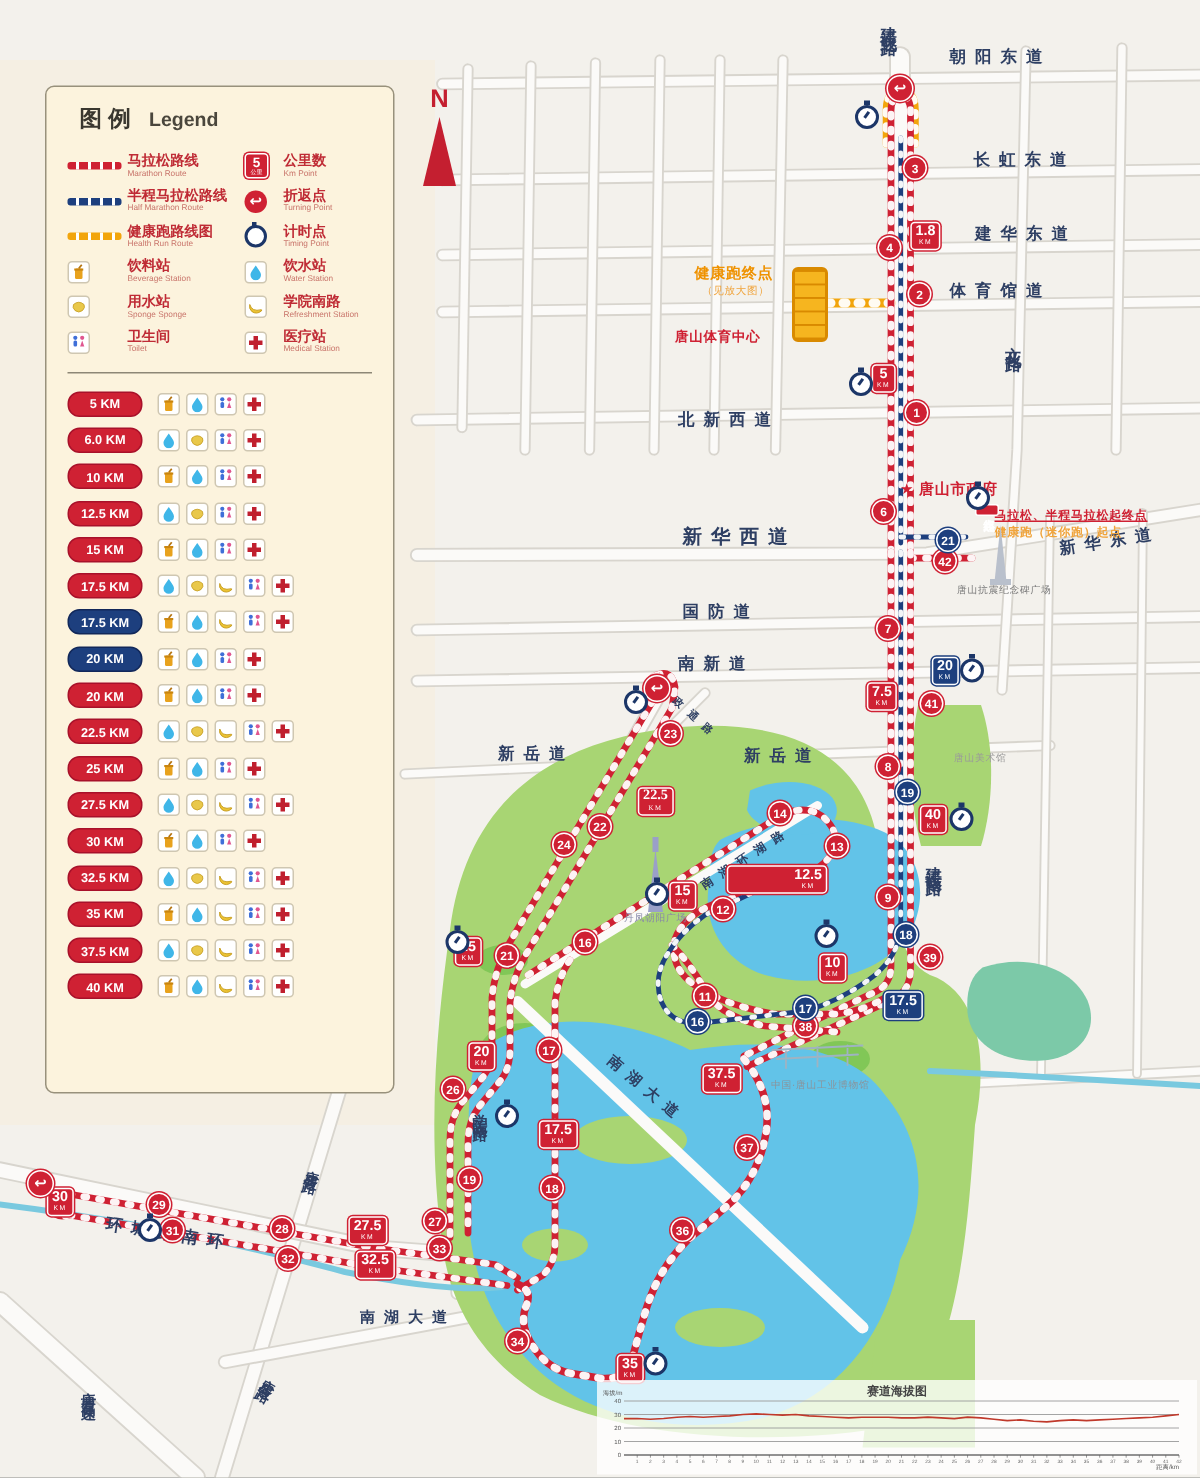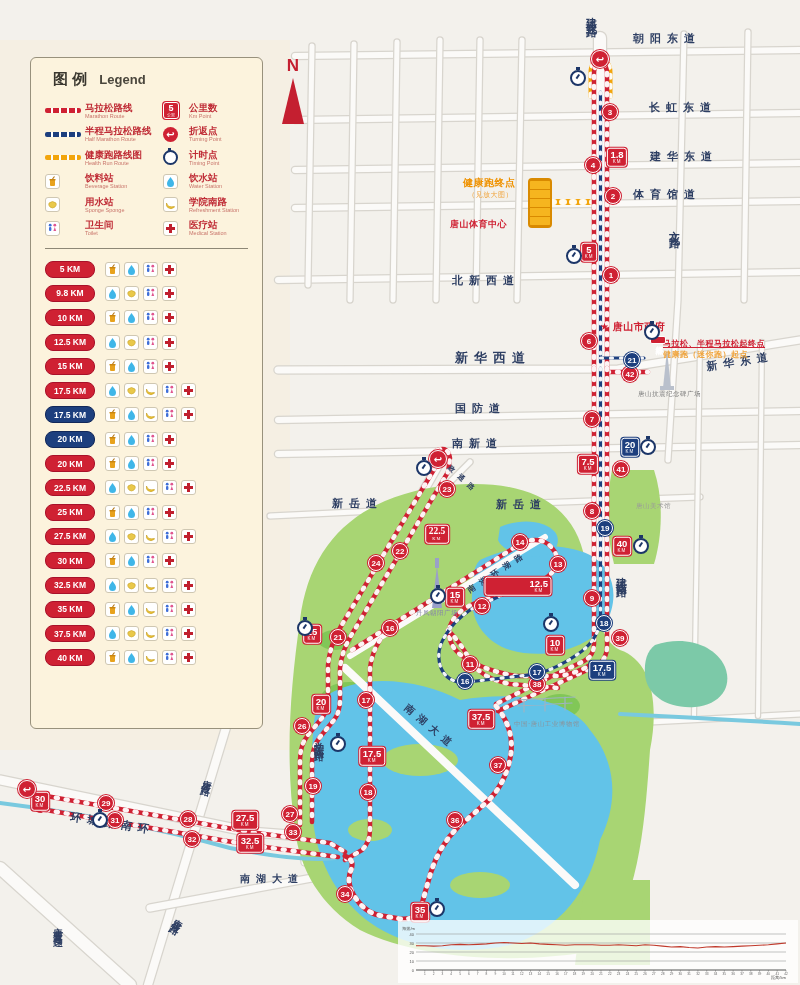--- a/index.html
+++ b/index.html
@@ -559,21 +559,21 @@
               </svg>
             </span>
             <span class="ic">
               <svg width="11" height="11" viewBox="0 0 11 11">
                 <path d="M4 1 h3 v3 h3 v3 h-3 v3 h-3 v-3 h-3 v-3 h3Z" fill="#c01f2e"></path>
               </svg>
             </span>
           </div>
         </div>
         <div class="km-row">
-          <div class="km-pill">9.8 KM</div>
+          <div class="km-pill">6.0 KM</div>
           <div class="km-ics">
             <span class="ic">
               <svg width="11" height="11" viewBox="0 0 11 11">
                 <path d="M5.5 1 C7.5 4 9 5.5 9 7.4 A3.5 3.5 0 0 1 2 7.4 C2 5.5 3.5 4 5.5 1Z" fill="#3fb6e8"></path>
               </svg>
             </span>
             <span class="ic">
               <svg width="11" height="11" viewBox="0 0 11 11">
                 <path d="M2 4 Q5.5 1 9 4 Q10 6 8 8 Q5.5 10 3 8 Q1 6 2 4Z" fill="#e9c84a" stroke="#c9a32a" stroke-width=".6"></path>
               </svg>
@@ -1068,20 +1068,21 @@
               <svg width="11" height="11" viewBox="0 0 11 11">
                 <path d="M4 1 h3 v3 h3 v3 h-3 v3 h-3 v-3 h-3 v-3 h3Z" fill="#c01f2e"></path>
               </svg>
             </span>
           </div>
         </div>
       </div>
   </div>
 
   <div id="elev">
+    <div class="t">赛道海拔图</div>
     <svg id="elevsvg" width="400" height="63" viewBox="0 0 400 63">
         <line x1="18" x2="388" y1="50" y2="50" stroke="#9a9a9a" stroke-width=".6"></line>
         <text x="16" y="51.5" text-anchor="end" font-size="4" fill="#555">0</text>
         <line x1="18" x2="388" y1="41" y2="41" stroke="#9a9a9a" stroke-width=".6"></line>
         <text x="16" y="42.5" text-anchor="end" font-size="4" fill="#555">10</text>
         <line x1="18" x2="388" y1="32" y2="32" stroke="#9a9a9a" stroke-width=".6"></line>
         <text x="16" y="33.5" text-anchor="end" font-size="4" fill="#555">20</text>
         <line x1="18" x2="388" y1="23" y2="23" stroke="#9a9a9a" stroke-width=".6"></line>
         <text x="16" y="24.5" text-anchor="end" font-size="4" fill="#555">30</text>
         <line x1="18" x2="388" y1="14" y2="14" stroke="#9a9a9a" stroke-width=".6"></line>

